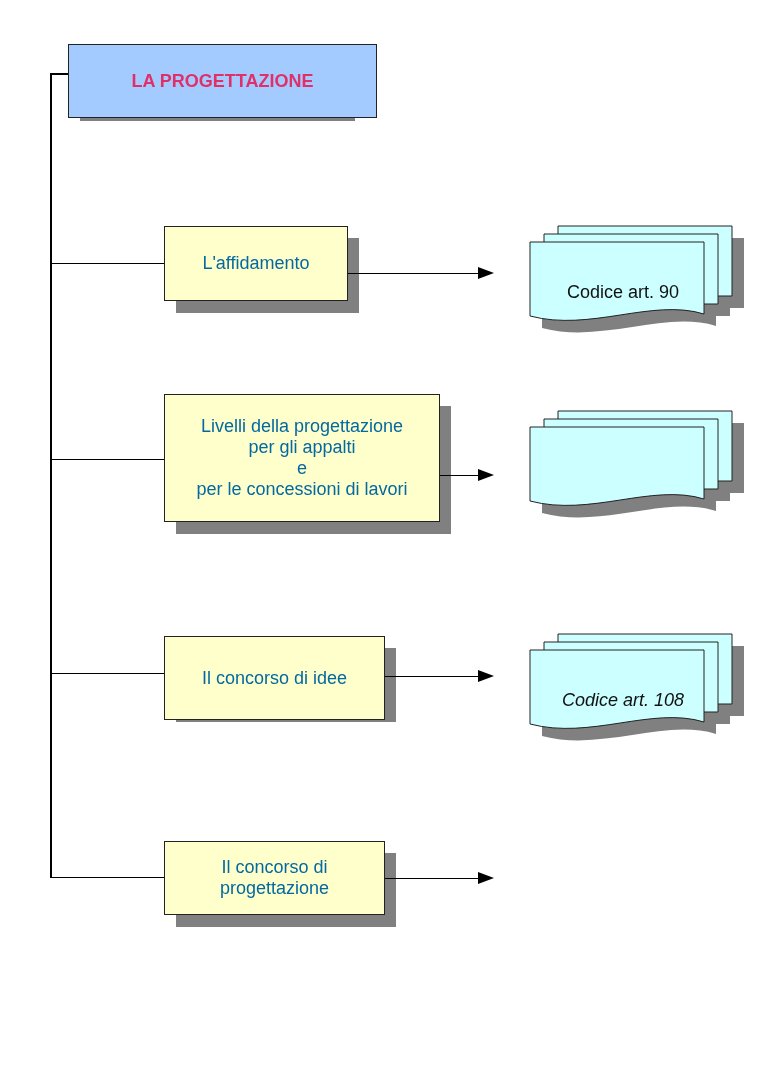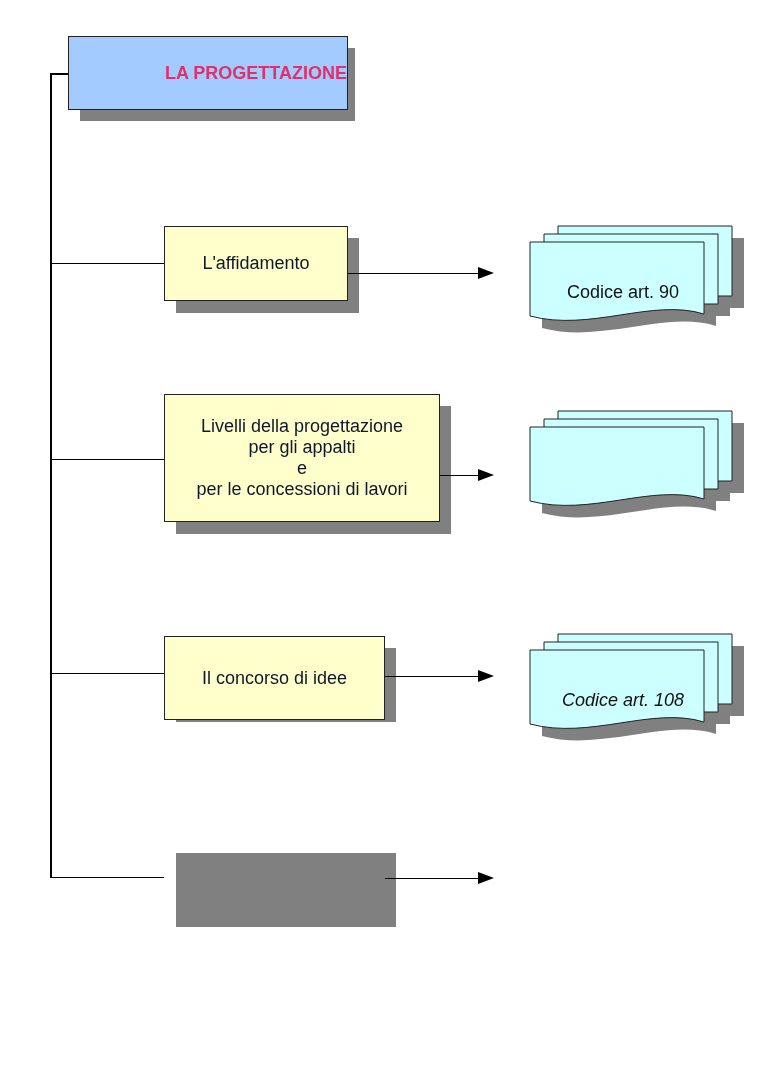--- a/index.html
+++ b/index.html
@@ -2,21 +2,21 @@
 <html><head>
   <meta charset="utf-8">
   <style>
     html, body { margin: 0; padding: 0; background: #ffffff; }
     body { width: 768px; height: 1087px; position: relative; overflow: hidden;
            font-family: "Liberation Sans", "DejaVu Sans", sans-serif; }
     .canvas { position: absolute; left: 0; top: 0; width: 768px; height: 1087px; }
     .line { position: absolute; background: #000; }
     .box { position: absolute; box-sizing: border-box; border: 1px solid #222;
            display: flex; align-items: center; justify-content: center; text-align: center;
-           color: #0f172a; font-size: 18px; line-height: 21px; white-space: pre-line; }
+           color: #0369a1; font-size: 18px; line-height: 21px; white-space: pre-line; }
     .shadow { position: absolute; background: #808080; }
     .title-box { background: #a4cbff; color: #e0306a; font-weight: bold; font-size: 18px; }
     .item-box { background: #ffffcc; }
     .arrow { position: absolute; height: 1px; background: #000; }
     .arrow-head { position: absolute; width: 0; height: 0;
                   border-top: 6px solid transparent; border-bottom: 6px solid transparent;
                   border-left: 16px solid #000; }
     .doc { position: absolute; width: 216px; height: 110px; padding-left: 20px; }
     .doc svg { position: absolute; left: 0; top: 0; overflow: visible; }
     .doc-text { position: absolute; left: 10px; top: 38px; width: 166px; height: 56px;
@@ -25,21 +25,21 @@
   </style>
 </head>
 <body>
 
 <div class="canvas">
 
   <div class="line" style="left:51px; top:73px; width:18px; height:2px;"></div>
   <div class="line" style="left:50px; top:73px; width:2px; height:805px;"></div>
 
   <div class="shadow" style="left:80px; top:48px; width:275px; height:73px;"></div>
-  <div class="box title-box" style="left:68px; top:36px; width:280px; height:74px;justify-content:flex-end;">
+  <div class="box title-box" style="left:68px; top:44px; width:309px; height:74px;">
     <span>LA PROGETTAZIONE</span>
   </div>
 
   <div class="line" style="left:51px; top:263px; width:113px; height:1px;"></div>
   <div class="shadow" style="left:176px; top:238px; width:183px; height:75px;"></div>
   <div class="box item-box" style="left:164px; top:226px; width:184px; height:75px;">
     <span>L'affidamento</span>
   </div>
   <div class="arrow" style="left:348px; top:273px; width:132px;"></div>
   <div class="arrow-head" style="left:478px; top:267px;"></div>
@@ -90,16 +90,20 @@
         <path d="M12,28 L186,28 L186,100 C133.8,84 72.9,118 12,102 Z" fill="#808080"></path>
         <path d="M28,0 h174 v70 h-174 Z" fill="#ccffff" stroke="#222" stroke-width="1"></path>
         <path d="M14,8 h174 v70 h-174 Z" fill="#ccffff" stroke="#222" stroke-width="1"></path>
         <path d="M0,16 L174,16 L174,88 C121.8,72 60.9,106 0,90 Z" fill="#ccffff" stroke="#222" stroke-width="1"></path>
       </svg>
       <div class="doc-text">Codice art. 108</div>
     </div>
 
   <div class="line" style="left:51px; top:877px; width:113px; height:1px;"></div>
   <div class="shadow" style="left:176px; top:853px; width:220px; height:74px;"></div>
+  <div class="box item-box" style="left:164px; top:841px; width:221px; height:74px;">
+    <span>Il concorso di
+progettazione</span>
+  </div>
   <div class="arrow" style="left:385px; top:878px; width:95px;"></div>
   <div class="arrow-head" style="left:478px; top:872px;"></div>
 
 </div>
 
 </body></html>

